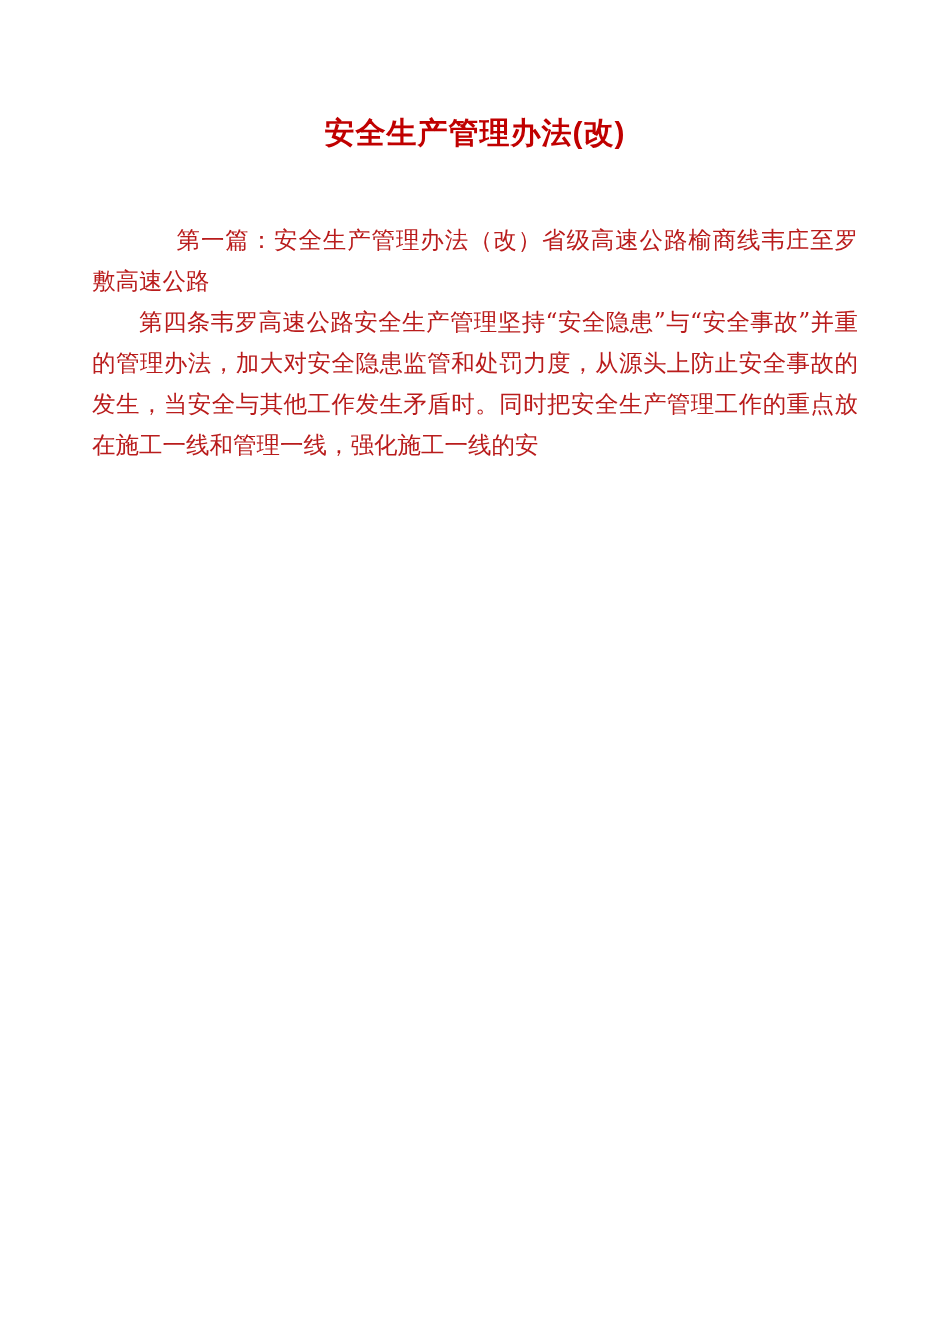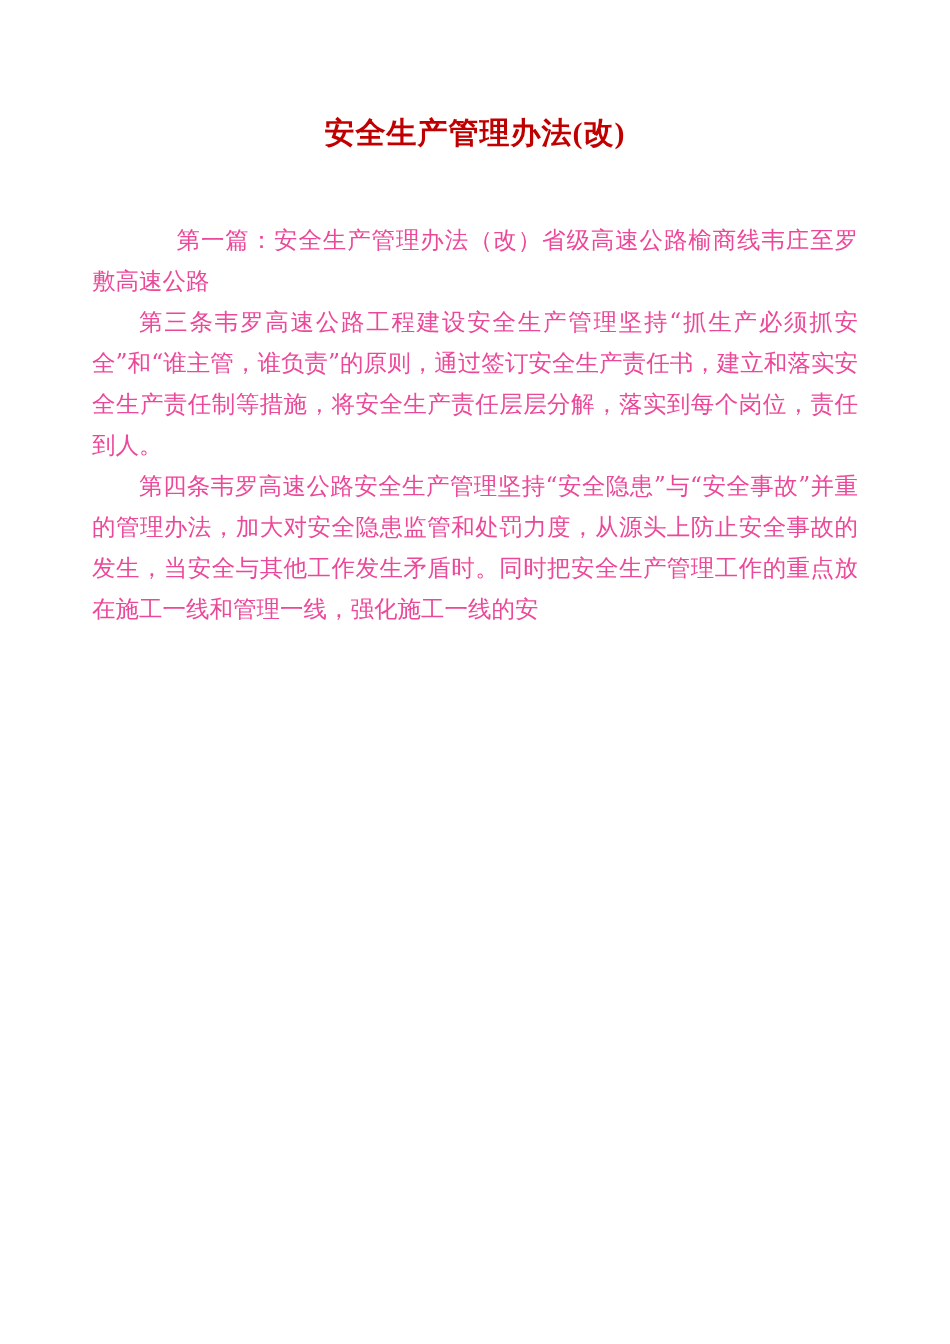--- a/index.html
+++ b/index.html
@@ -16,51 +16,50 @@
   }
   .page {
     position: relative;
     width: 950px;
     height: 1344px;
     box-sizing: border-box;
     padding: 0 92px;
   }
   .doc-title {
     color: #c00000;
-    font-family: Liberation Serif, serif;
+    font-family: Liberation Sans, sans-serif;
     font-weight: bold;
     font-size: 30px;
     text-align: center;
     letter-spacing: 1px;
     margin-top: 112px;
     margin-bottom: 0;
     line-height: 1.4;
   }
   .body-text {
     margin-top: 66px;
     font-size: 23.5px;
     line-height: 41px;
-    color: #ec4899;
+    color: #b91c1c;
     text-align: justify;
     text-justify: inter-ideograph;
   }
   .body-text p {
     margin: 0;
     text-indent: 2em;
   }
   .body-text p.indent-extra {
     text-indent: 3.6em;
   }
 </style>
 </head>
 <body>
 
 <div class="page">
 
   <h1 class="doc-title">安全生产管理办法(改)</h1>
 
   <div class="body-text">
     <p class="indent-extra">第一篇：安全生产管理办法（改）省级高速公路榆商线韦庄至罗敷高速公路</p>
-    <p>第三条韦罗高速公路工程建设安全生产管理坚持“抓生产必须抓安全”和“谁主管，谁负责”的原则，通过签订安全生产责任书，建立和落实安全生产责任制等措施，将安全生产责任层层分解，落实到每个岗位，责任到人。</p>
     <p>第四条韦罗高速公路安全生产管理坚持“安全隐患”与“安全事故”并重的管理办法，加大对安全隐患监管和处罚力度，从源头上防止安全事故的发生，当安全与其他工作发生矛盾时。同时把安全生产管理工作的重点放在施工一线和管理一线，强化施工一线的安</p>
   </div>
 
 </div>
 
 </body></html>

